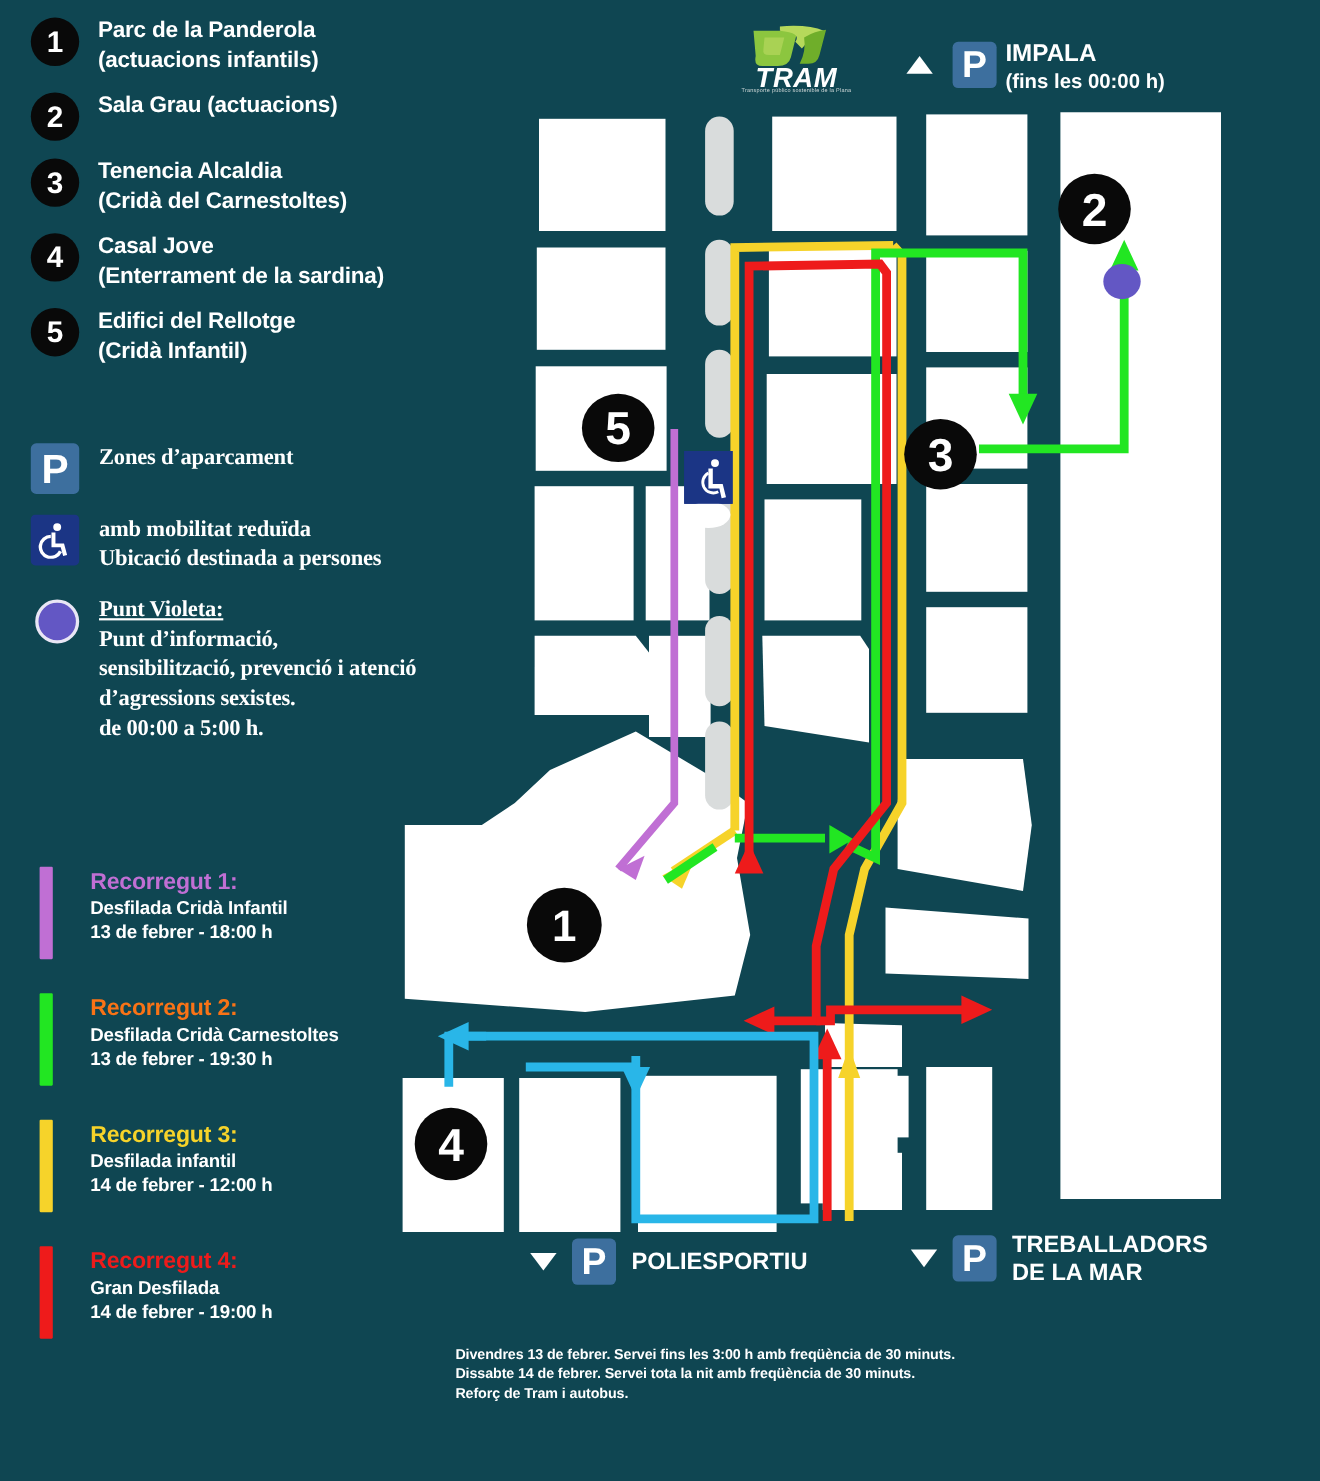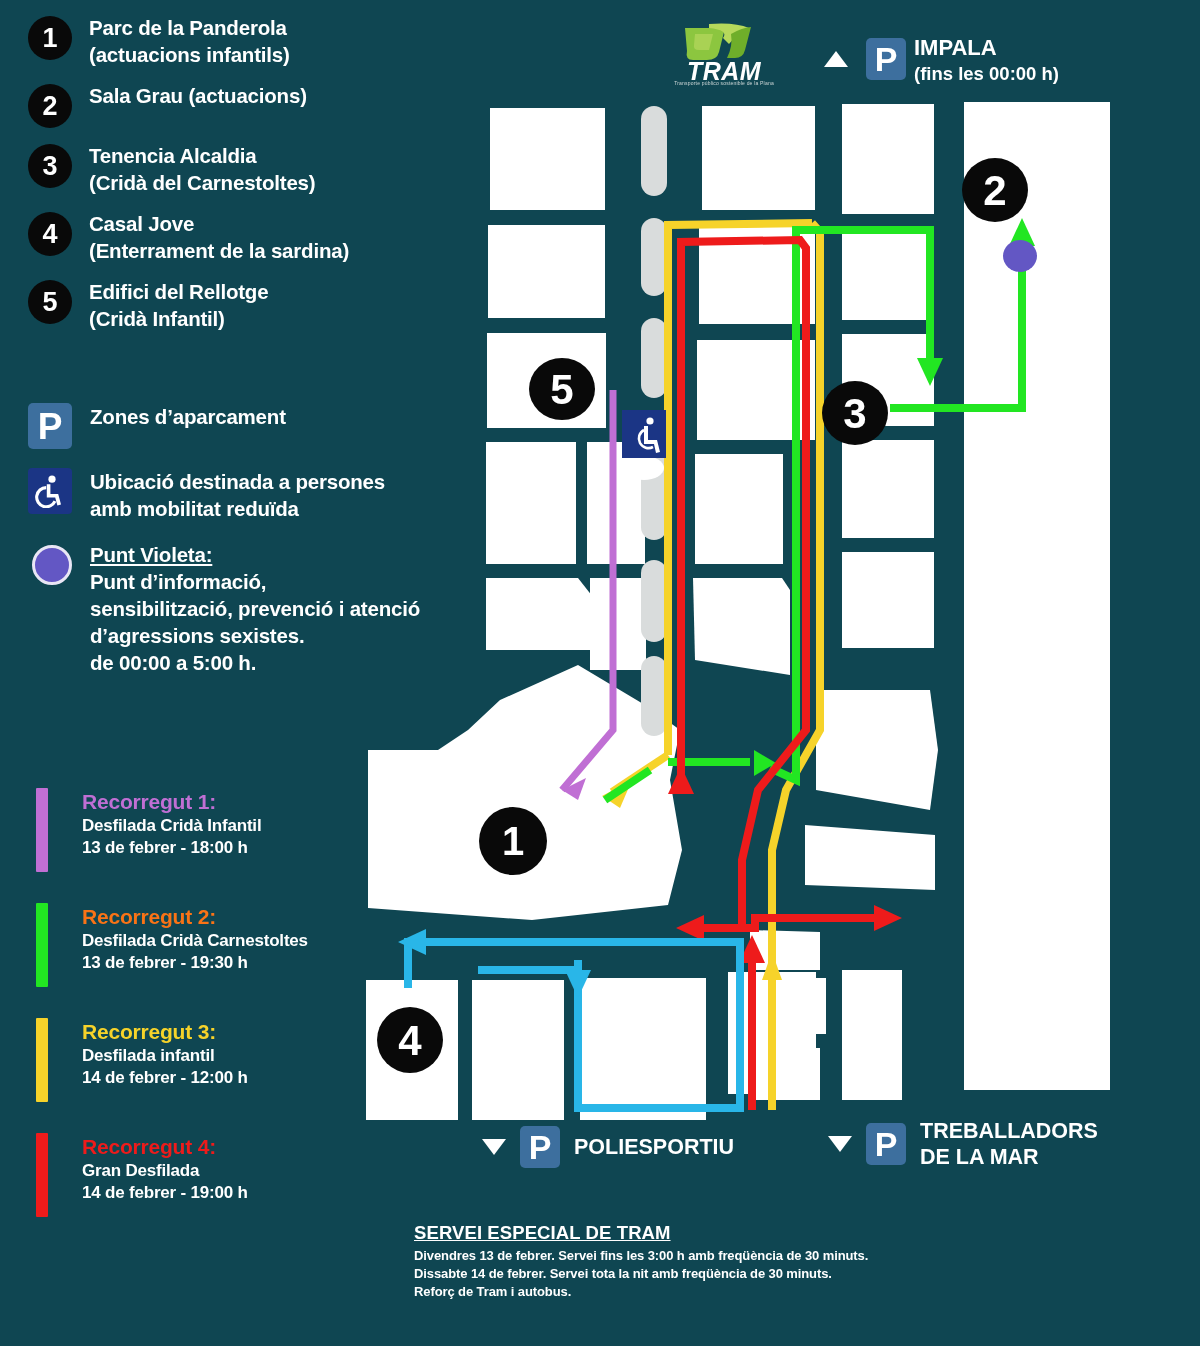--- a/index.html
+++ b/index.html
@@ -23,21 +23,21 @@
     background:#090909;color:#fff;
     font-size:27px;font-weight:bold;
     display:flex;align-items:center;justify-content:center;
     flex:0 0 44px;margin-top:2px;
   }
   .poi-text{margin-left:17px;font-size:20.5px;font-weight:bold;line-height:1.32;letter-spacing:-0.2px;}
 
   .sym-list{position:absolute;left:28px;top:403px;width:445px;}
   .sym{display:flex;align-items:flex-start;margin-bottom:19px;}
   .sym-icon{flex:0 0 48px;display:flex;justify-content:flex-start;}
-  .sym-text{margin-left:14px;font-size:20.5px;font-weight:bold;line-height:1.32;letter-spacing:-0.2px;}
+  .sym-text{margin-left:14px;font-size:20.5px;font-weight:bold;line-height:1.32;letter-spacing:-0.2px;font-family:Liberation Serif, serif;}
 
   .p-badge{
     width:44px;height:46px;border-radius:5px;background:#3d6f9e;
     display:flex;align-items:center;justify-content:center;
     font-size:37px;font-weight:bold;color:#ffffff;line-height:1;
     font-family:"Liberation Sans", sans-serif;
   }
   .wheel-badge{
     width:44px;height:46px;border-radius:4px;background:#1b3585;
     display:flex;align-items:center;justify-content:center;
@@ -156,22 +156,22 @@
         <div class="sym-icon">
           <div class="wheel-badge">
             <svg width="32" height="34" viewBox="0 0 32 34" aria-hidden="true">
               <circle cx="18" cy="5.2" r="3.6" fill="#ffffff"></circle>
               <path d="M16.4 10.2 L16.4 20.0 L24.2 20.0 L27.0 30.5 L23.4 31.4 L21.2 23.4 L12.8 23.4 L12.8 10.2 Z" fill="#ffffff"></path>
               <path d="M12.2 13.6 A9.6 9.6 0 1 0 21.0 27.2" fill="none" stroke="#ffffff" stroke-width="3.1"></path>
             </svg>
           </div>
         </div>
         <div class="sym-text">
+          <div>amb mobilitat reduïda</div>
           <div>Ubicació destinada a persones</div>
-          <div>amb mobilitat reduïda</div>
         </div>
       </div>
 
       <div class="sym">
         <div class="sym-icon">
           <div class="violet-dot"></div>
         </div>
         <div class="sym-text">
           <div class="u">Punt Violeta:</div>
           <div>Punt d’informació,</div>
@@ -384,19 +384,18 @@
     <div class="tri-down"></div>
     <div style="width:14px"></div>
     <div class="p-badge-sm">P</div>
     <div class="pk-label">
       <div>TREBALLADORS</div>
       <div>DE LA MAR</div>
     </div>
   </div>
 
   <div class="tram-service">
-    <div class="ts-title">SERVEI ESPECIAL DE TRAM</div>
     <div class="ts-line">Divendres 13 de febrer. Servei fins les 3:00 h amb freqüència de 30 minuts.</div>
     <div class="ts-line">Dissabte 14 de febrer. Servei tota la nit amb freqüència de 30 minuts.</div>
     <div class="ts-line">Reforç de Tram i autobus.</div>
   </div>
 
 </div>
 
 </body></html>

